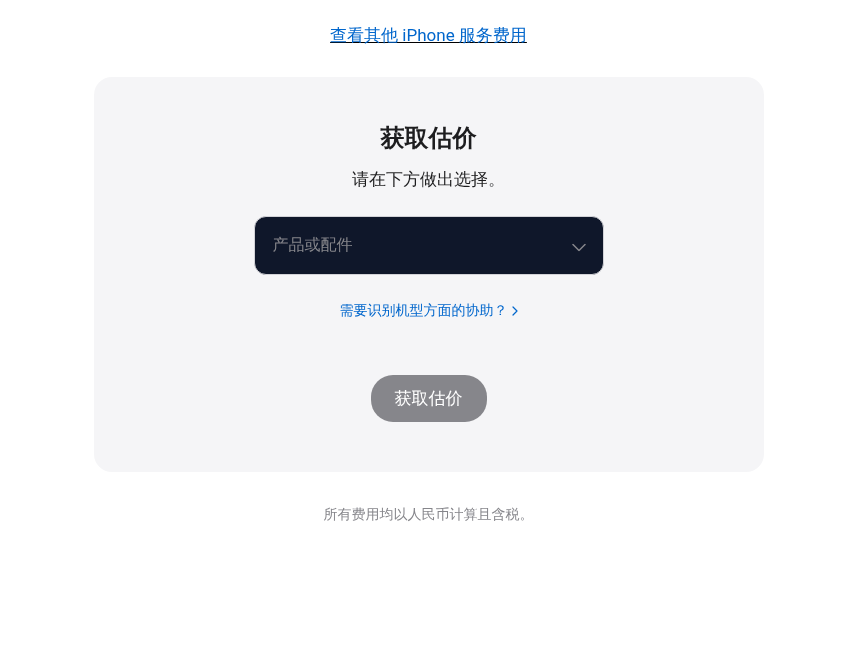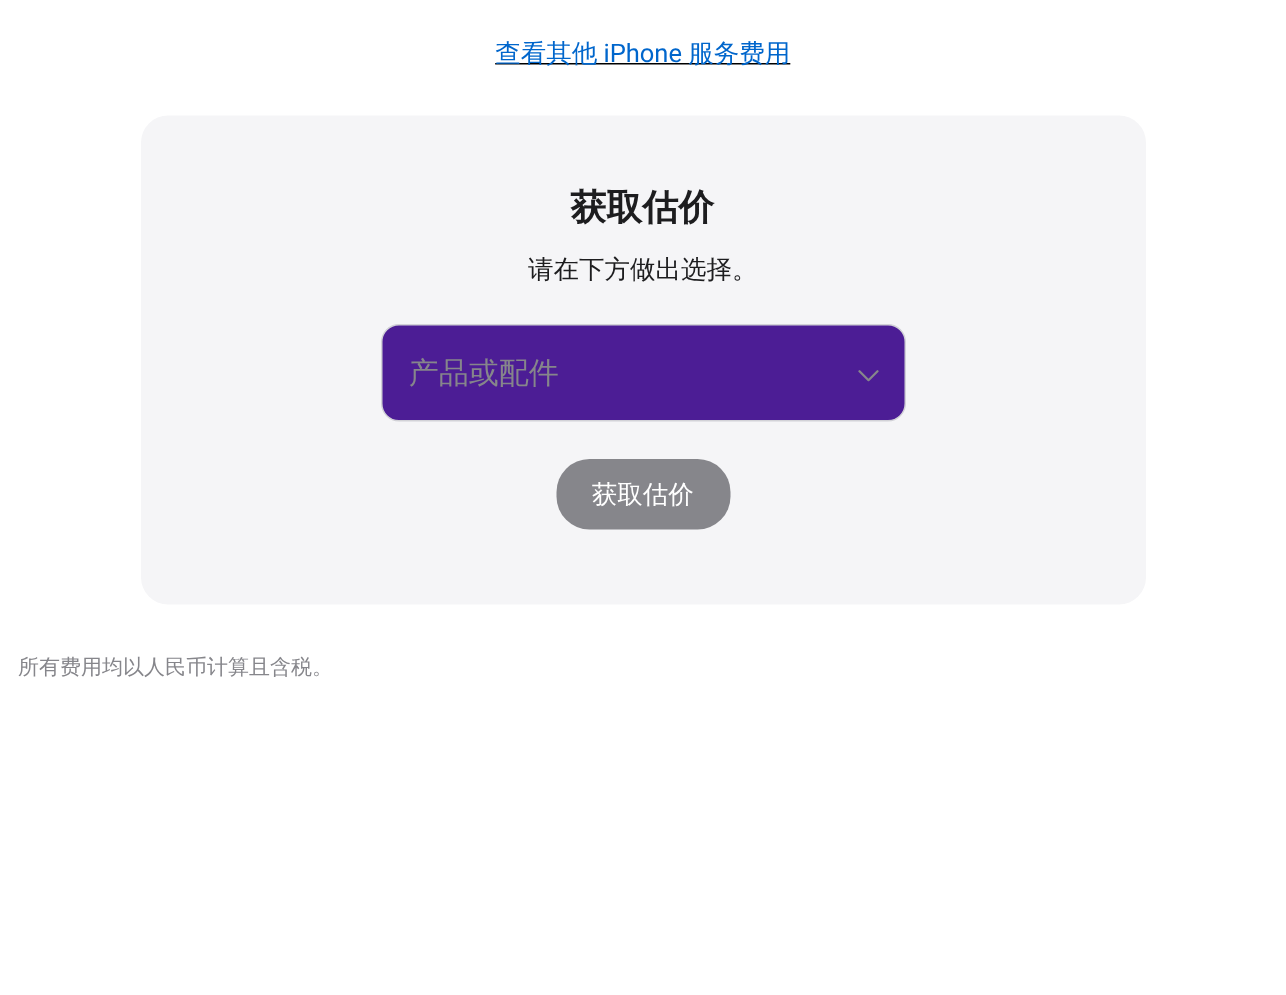--- a/index.html
+++ b/index.html
@@ -48,22 +48,22 @@
       position: relative;
       max-width: 350px;
       margin: 0 auto 25px auto;
     }
     .select-field select,
     .select-field .select-display {
       width: 100%;
       padding: 18px 40px 18px 18px;
       border: 1px solid #d2d2d7;
       border-radius: 12px;
-      background: #4c1d95;
-      font-size: 20px;
+      background: #0f172a;
+      font-size: 16px;
       color: #86868b;
       text-align: left;
       appearance: none;
       -webkit-appearance: none;
       cursor: pointer;
       font-family: inherit;
     }
     .select-arrow {
       position: absolute;
       right: 18px;
@@ -96,20 +96,21 @@
       font-family: inherit;
     }
     .footer-text {
       padding: 30px 12px 0 12px;
       color: #86868b;
       font-size: 14px;
       line-height: 1.8;
     }
     .footer-text p {
       margin-bottom: 12px;
+      text-align: center;
     }
   </style>
 </head>
 <body>
 
 <div class="top-link">
   <a href="#">查看其他 iPhone 服务费用</a>
 </div>
 
 <div class="card">
@@ -119,20 +120,28 @@
   <div class="select-field">
     <div class="select-display">产品或配件</div>
     <span class="select-arrow">
       <svg width="14" height="8" viewBox="0 0 14 8" fill="none">
           <path d="M1 1L7 7L13 1" stroke="#86868b" stroke-width="1.5" stroke-linecap="round" stroke-linejoin="round"></path>
         </svg>
     </span>
   </div>
 
 
+  <a href="#" class="help-link">
+    <span>需要识别机型方面的协助？</span>
+    <span class="chevron">
+      <svg width="6" height="10" viewBox="0 0 6 10" fill="none">
+          <path d="M1 1L5 5L1 9" stroke="#0066cc" stroke-width="1.2" stroke-linecap="round" stroke-linejoin="round"></path>
+        </svg>
+    </span>
+  </a>
 
   <div>
     <button class="estimate-button">获取估价</button>
   </div>
 </div>
 
 <div class="footer-text">
   <p>所有费用均以人民币计算且含税。</p>
   <p>
     

